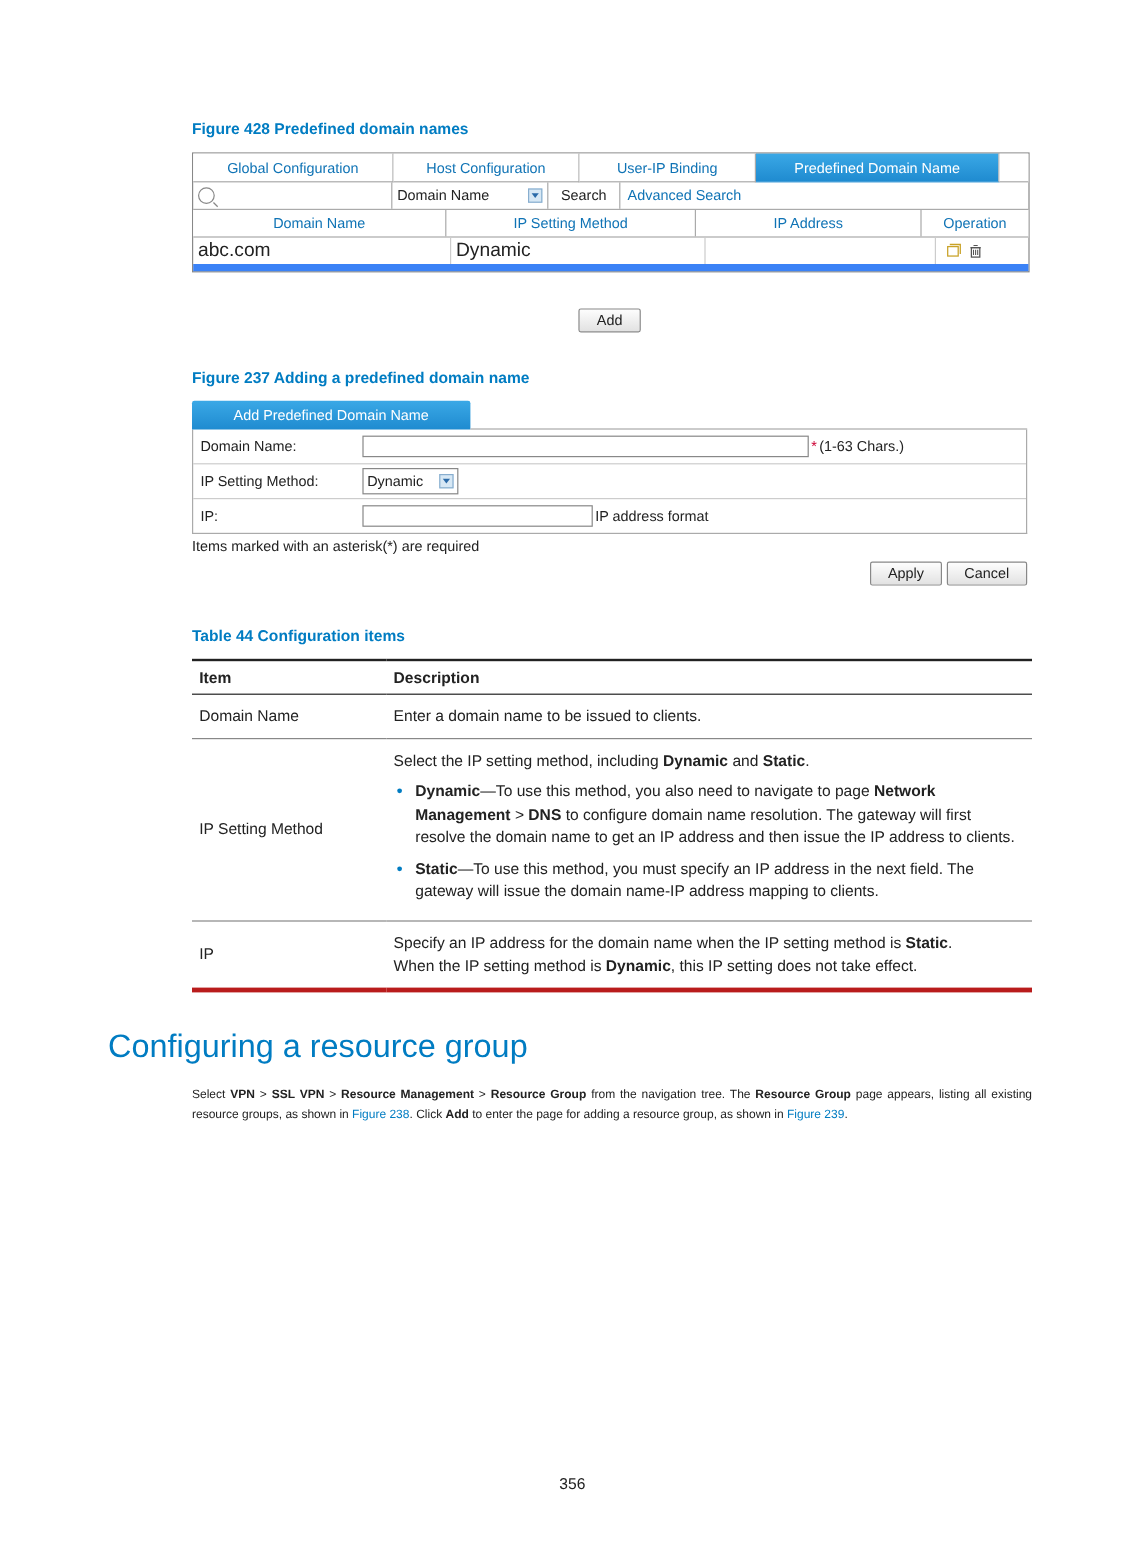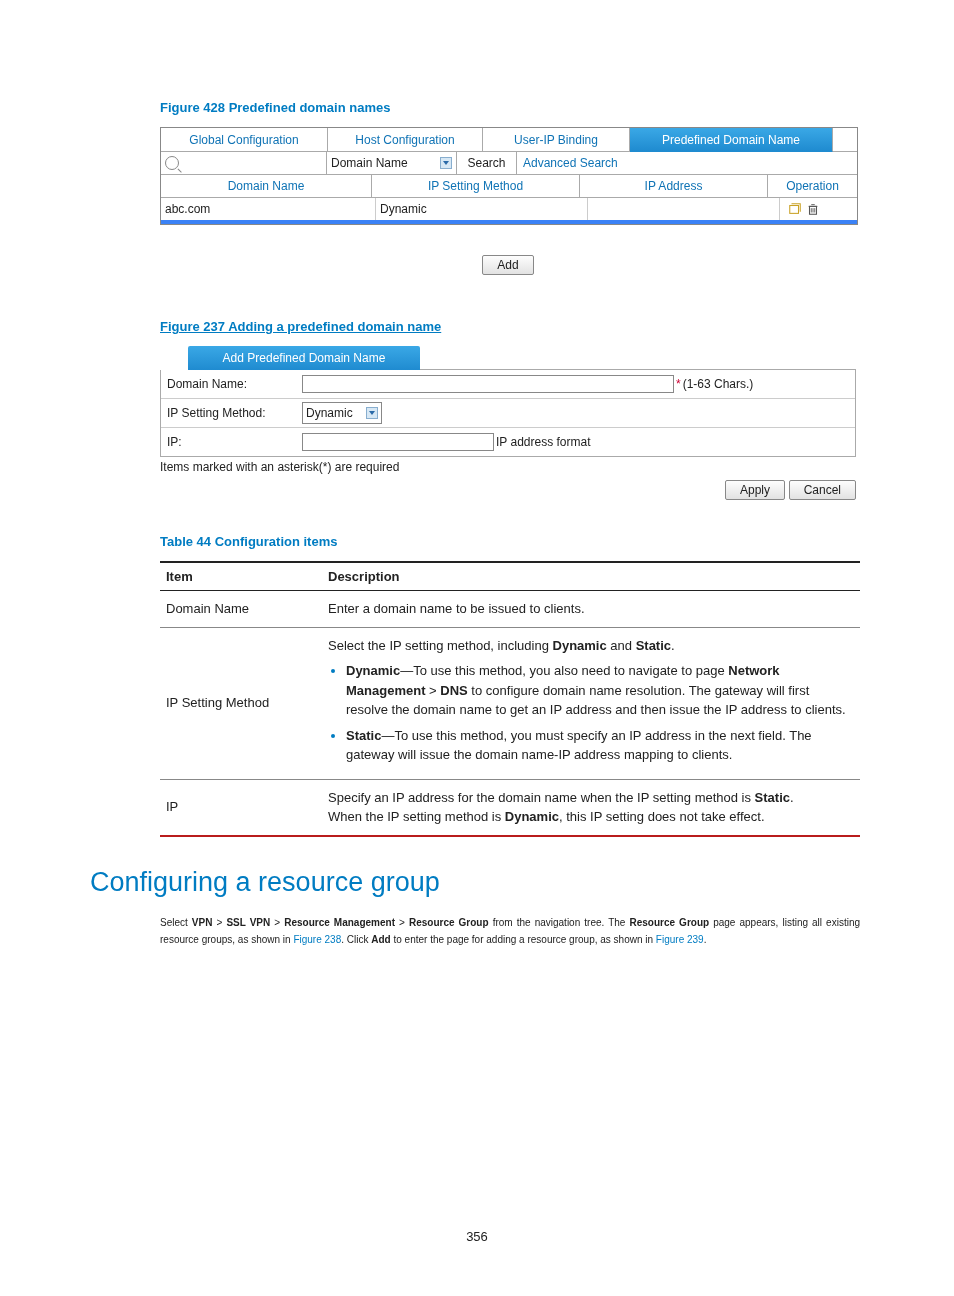--- a/index.html
+++ b/index.html
@@ -72,37 +72,37 @@
   .grid-header {
     display:flex;
     background:#fff;
     border-bottom:1px solid #aaa;
     height:22px;
     font-size:12px;
     color:#0f73b5;
   }
   .gh-cell{display:flex;align-items:center;justify-content:center;border-right:1px solid #aaa;}
   .gh1{width:210px;} .gh2{width:207px;} .gh3{width:187px;} .gh4{flex:1;border-right:none;}
-  .grid-row{display:flex;height:22px;font-size:12px;border-bottom:4px solid #3b82f6;text-align:center;}
+  .grid-row{display:flex;height:22px;font-size:16px;border-bottom:6px solid #3b82f6;text-align:center;}
   .gr-cell{display:flex;align-items:center;padding-left:4px;border-right:1px solid #ccc;}
   .gr1{width:210px;} .gr2{width:207px;} .gr3{width:187px;} .gr4{flex:1;border-right:none;justify-content:flex-start;padding-left:8px;gap:4px;}
   .btn {
     display:inline-block;
     padding: 2px 14px;
     font-size:12px;
     background: linear-gradient(#fdfdfd,#e2e2e2);
     border: 1px solid #888;
     border-radius:2px;
     cursor:pointer;
   }
   .center-btn{ text-align:center; margin: 14px 0 0 70px; width:696px;}
 
   
   .ui-box2{ border:0; margin-top:4px;}
-  .tab-single-row { display:flex; height:24px;margin-left:28px;}
+  .tab-single-row { display:flex; height:24px;}
   .tab-single {
     width: 232px;
     display:flex;align-items:center;justify-content:center;
     color:#fff; font-size:12px;
     background: linear-gradient(#3aa8e6,#1f8bd0);
     border-top-left-radius:2px;border-top-right-radius:2px;
   }
   .tab-rest2{flex:1;border-bottom:1px solid #aaa;}
   .form-body{border:1px solid #aaa;border-top:none;}
   .form-row{display:flex;align-items:center;height:28px;font-size:12px;border-bottom:1px solid #ccc;padding-left:6px;}
@@ -115,21 +115,21 @@
   .sel{width:72px;height:20px;border:1px solid #888;display:inline-flex;align-items:center;justify-content:space-between;padding:0 3px;background:#fff;}
   .ip-input{width:192px;}
   .note-row{font-size:12px;padding:3px 0 6px 0;}
   .btn-row{text-align:right;padding-bottom:4px;}
 
   
   .table44 { margin: 10px 0 30px 70px; width: 700px; border-collapse: collapse;}
   .table44 thead tr { border-top: 2px solid #222; border-bottom: 1.5px solid #222;}
   .table44 th { text-align:left; font-weight:bold; font-size:13px; padding:6px 6px;}
   .table44 tbody tr { border-bottom: 1px solid #888;}
-  .table44 tbody tr:last-child { border-bottom: 2px solid #b91c1c;}
+  .table44 tbody tr:last-child { border-bottom: 4px solid #b91c1c;}
   .table44 td { vertical-align: middle; font-size:13px; padding: 8px 6px; line-height:1.5;}
   .col-item{width:150px;}
   ul.bul{margin:6px 0 0 0;padding-left:18px;}
   ul.bul li{color:#222; margin-bottom:6px;}
   ul.bul li::marker{color:#007cc2;}
 
   .section-heading{
     font-size: 27px;
     font-weight: normal;
     color: #007cc2;
@@ -199,21 +199,21 @@
             <rect x="4" y="5" width="8" height="9" fill="none" stroke="#555" stroke-width="1.2"></rect>
             <path d="M3 5 L13 5 M6 3 L10 3 M6 7 L6 12 M8 7 L8 12 M10 7 L10 12" stroke="#555" stroke-width="1"></path>
           </svg>
       </div>
     </div>
   </div>
   <div class="center-btn">
     <span class="btn">Add</span>
   </div>
 
-  <div class="figure-caption" style="margin-top:44px;text-decoration:underline;">Figure 237 Adding a predefined domain name</div>
+  <div class="figure-caption" style="margin-top:30px;">Figure 237 Adding a predefined domain name</div>
 
   <div class="ui-block ui-box2">
     <div class="tab-single-row">
       <div class="tab-single">Add Predefined Domain Name</div>
       <div class="tab-rest2"></div>
     </div>
     <div class="form-body">
       <div class="form-row">
         <div class="form-label">Domain Name:</div>
         <input class="form-input dn-input" style="">

